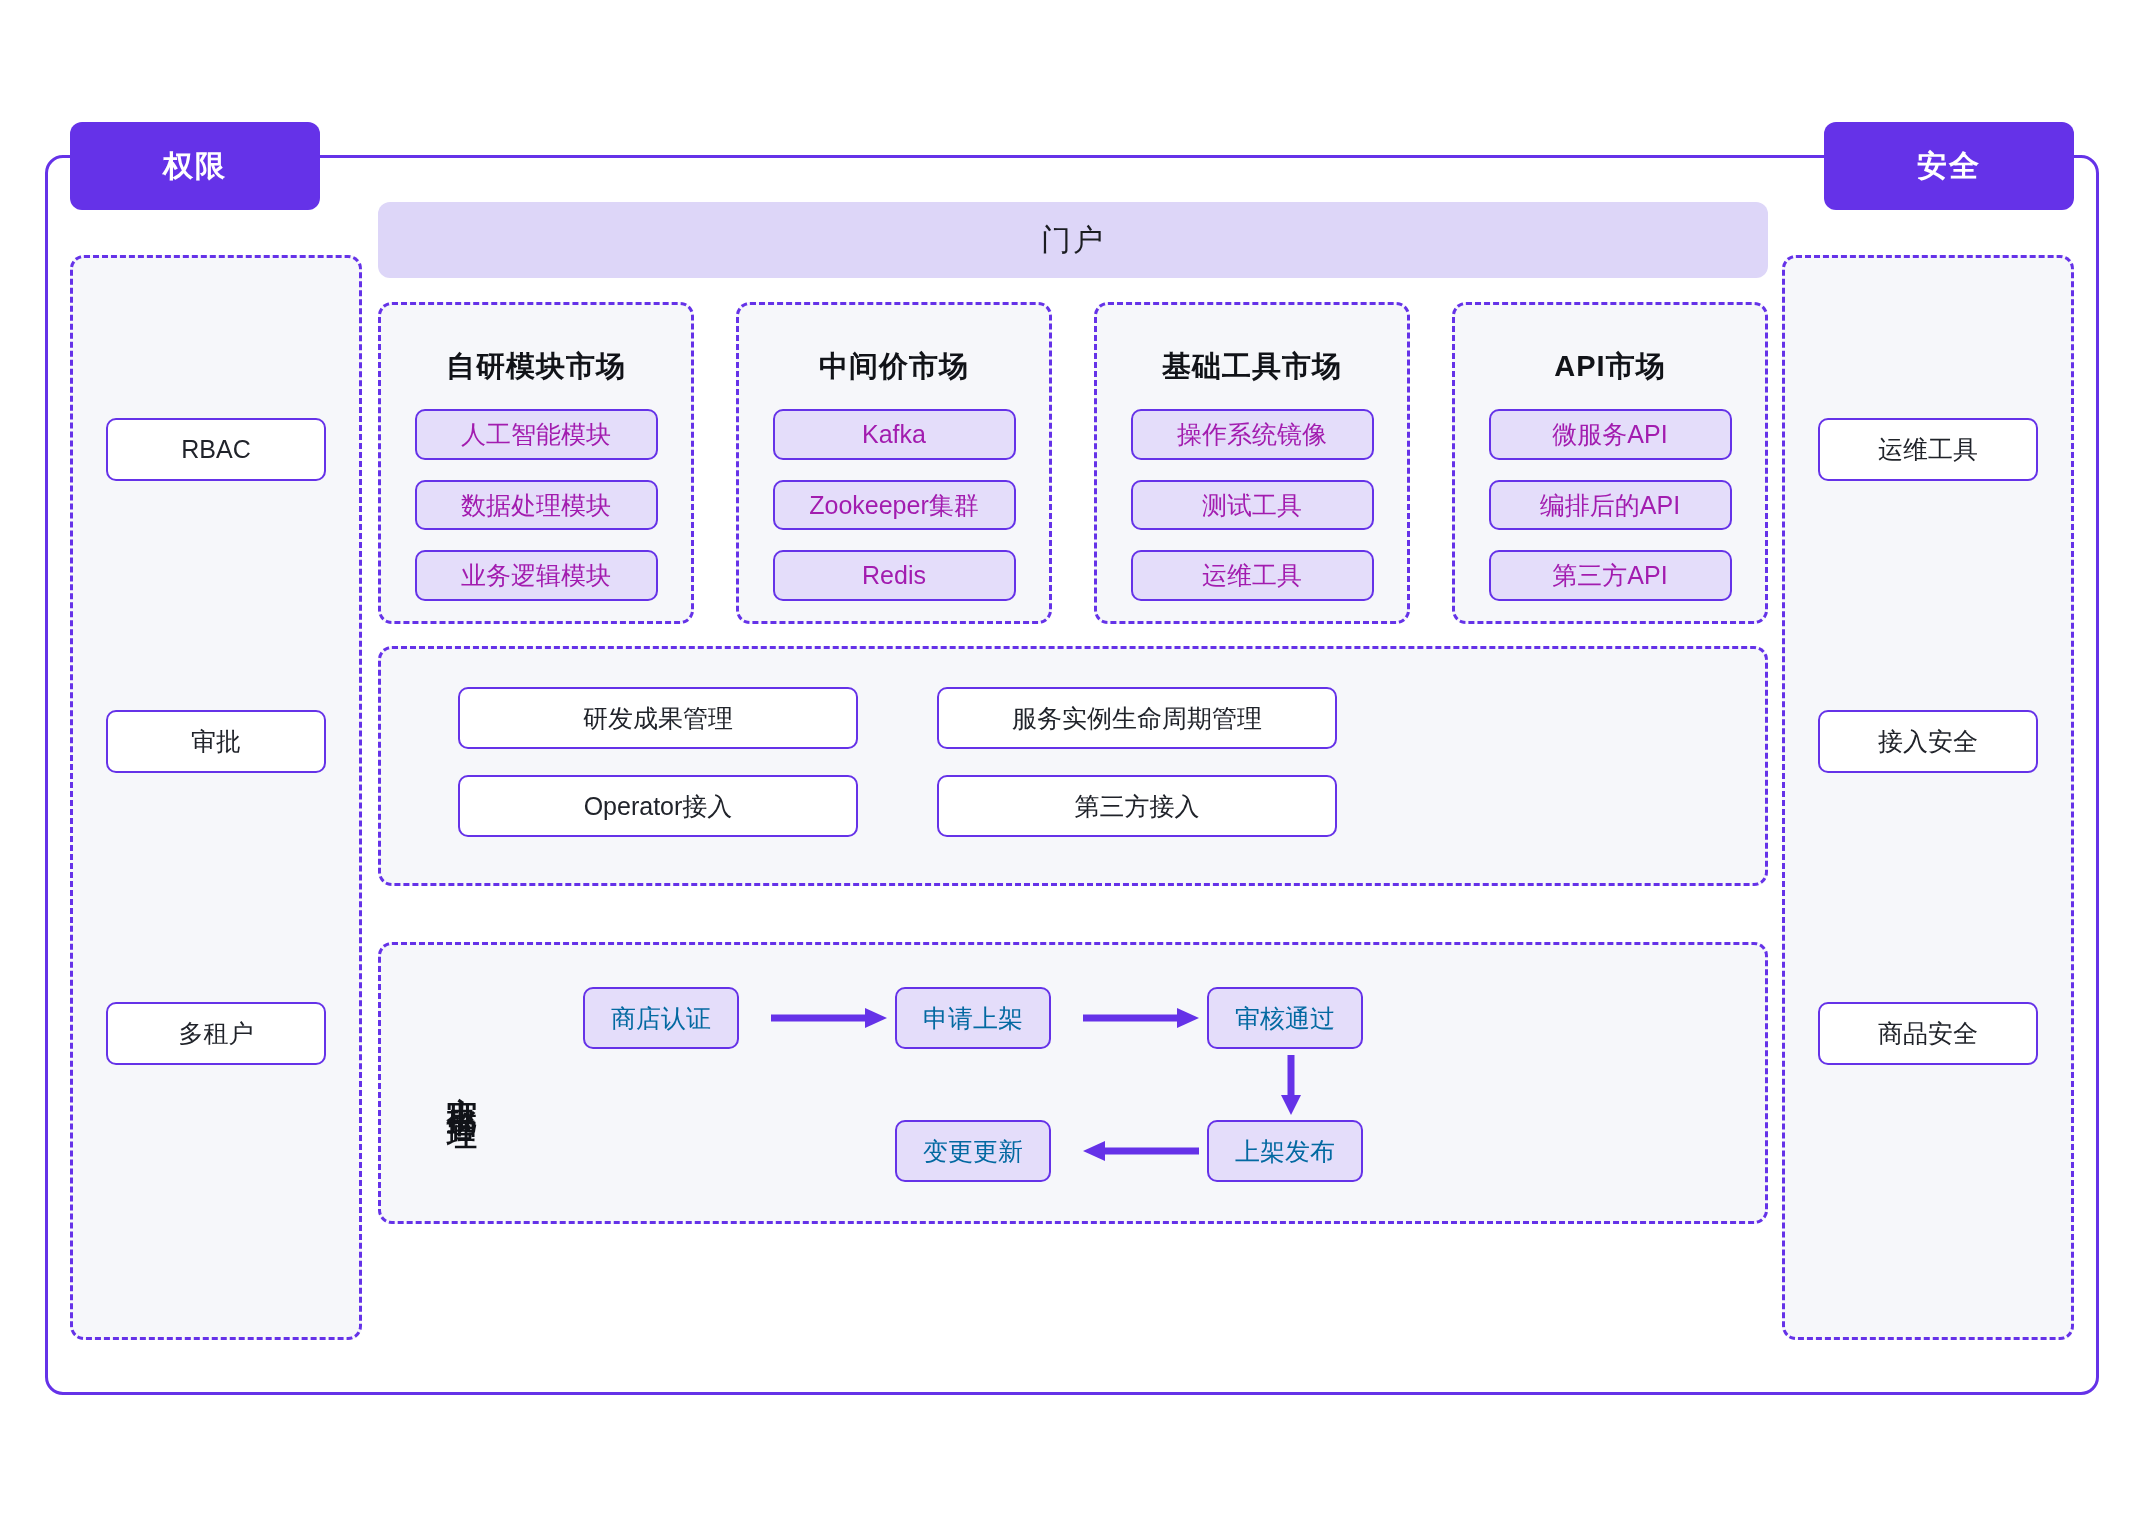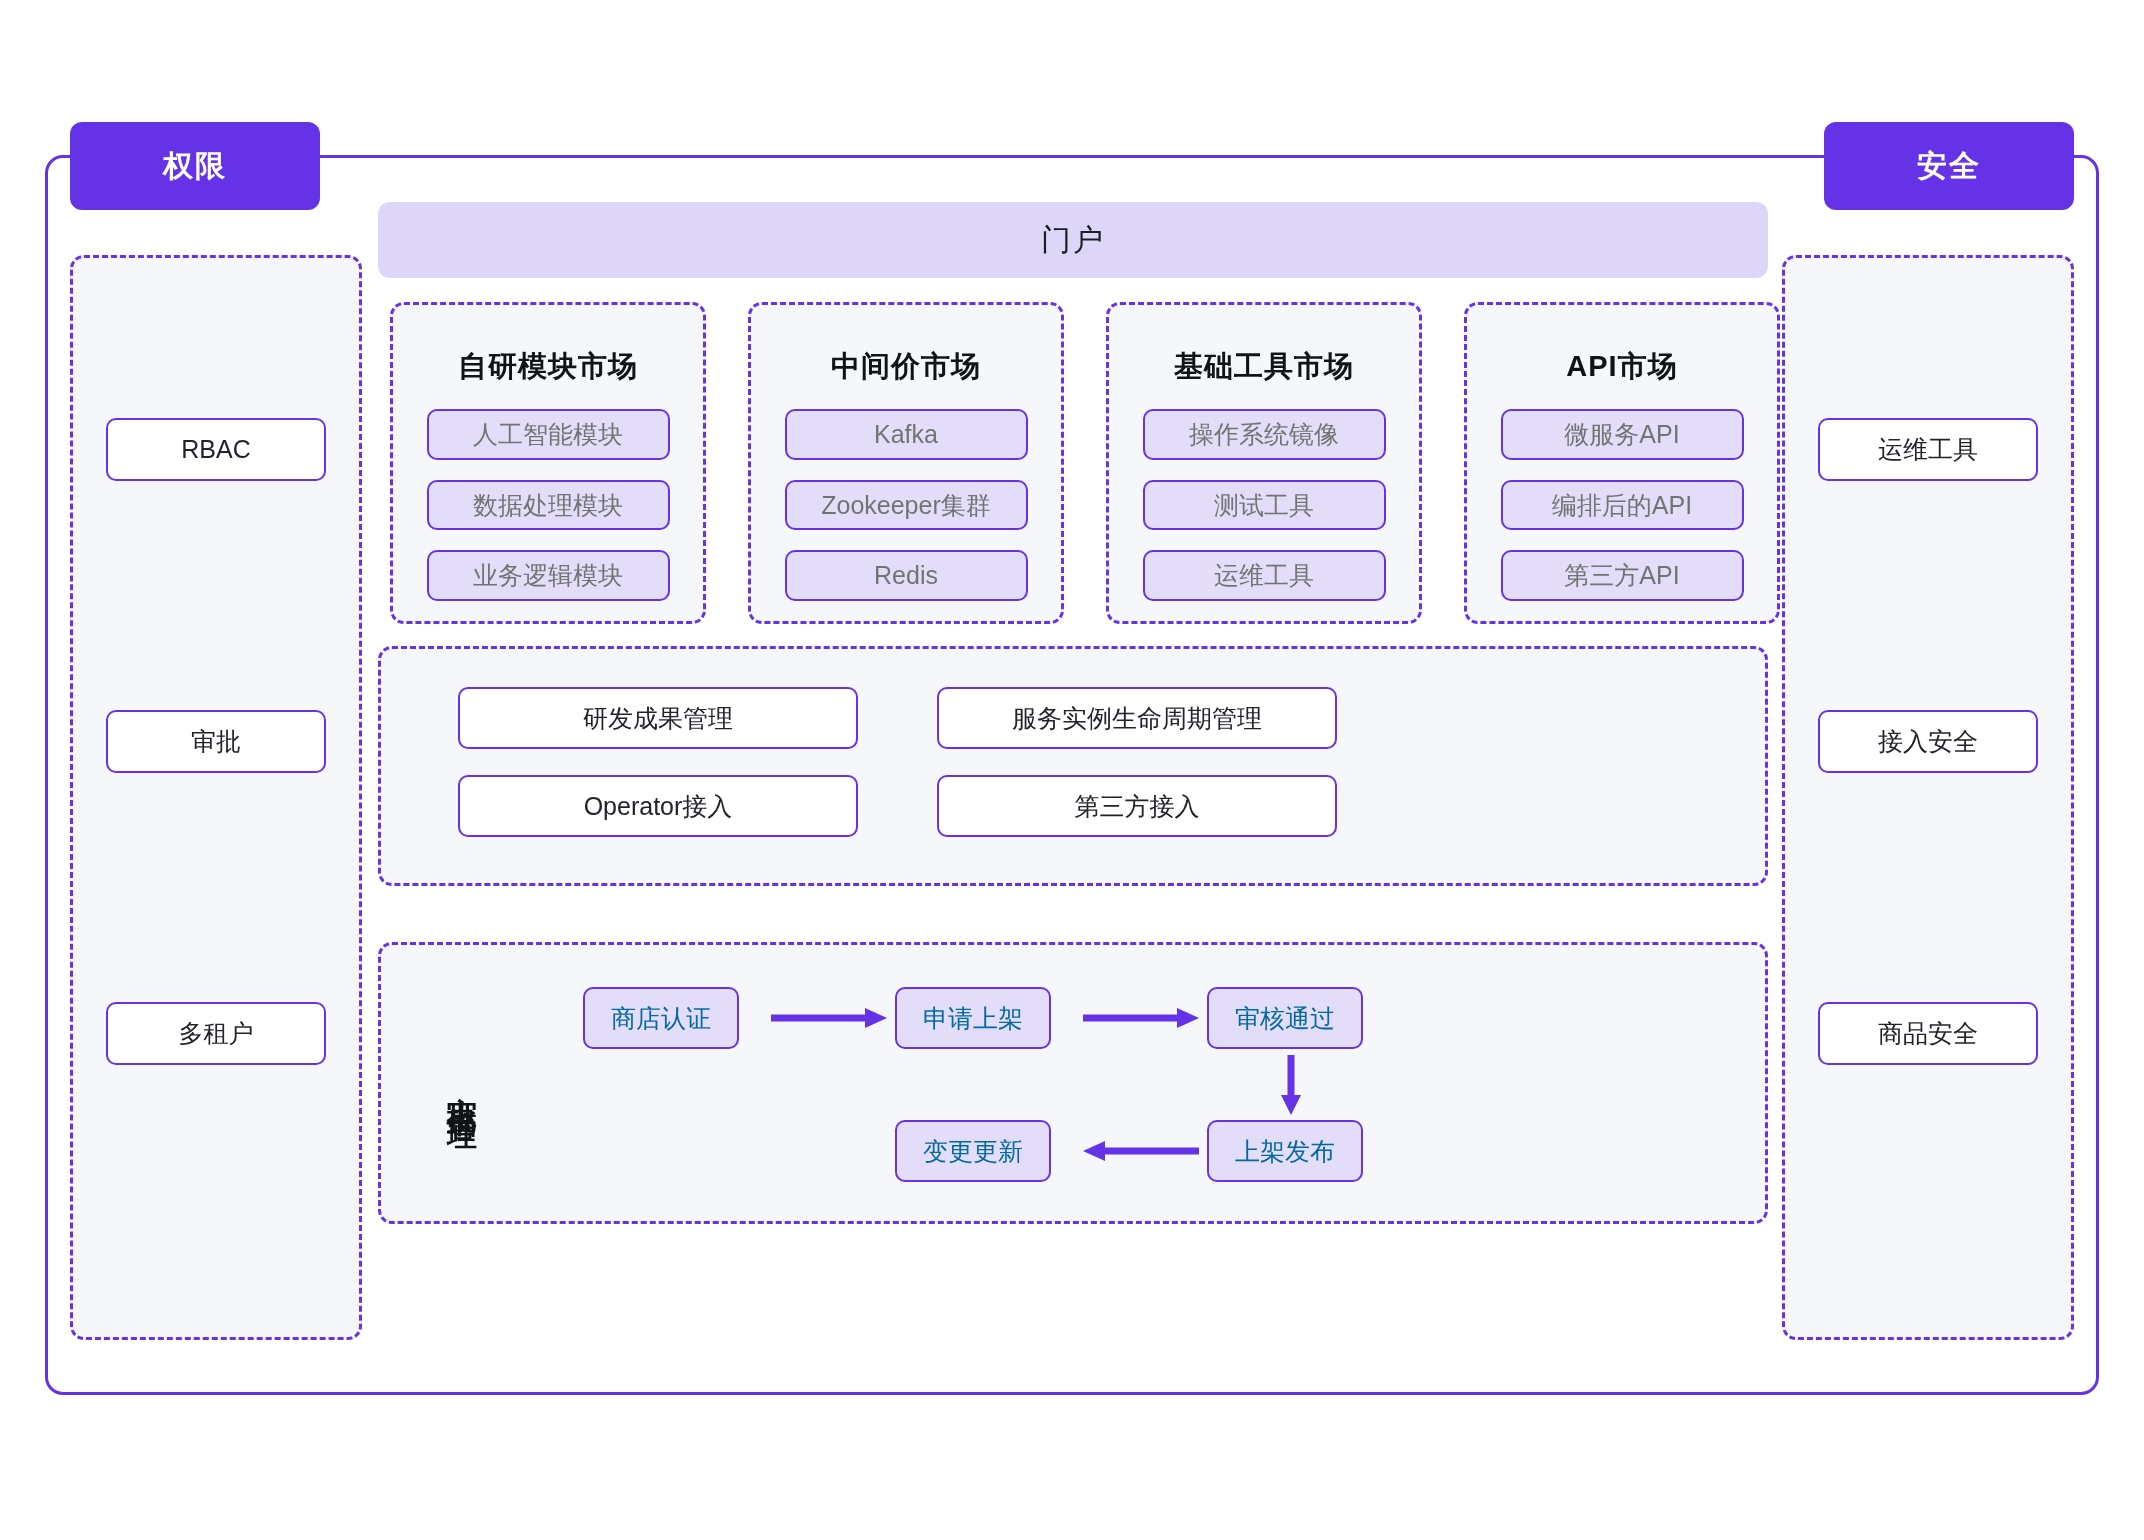--- a/index.html
+++ b/index.html
@@ -94,21 +94,21 @@
     align-items: center;
     justify-content: center;
     font-size: 30px;
     color: #1b1d22;
     letter-spacing: 2px;
   }
 
   
   #markets-row {
     position: absolute;
-    left: 12px;
+    left: 0;
     top: 144px;
     width: 1390px;
     height: 322px;
     display: flex;
     justify-content: space-between;
   }
   .market-card {
     width: 316px;
     height: 322px;
     border: 3px dashed #6532e8;
@@ -130,21 +130,21 @@
     width: 243px;
     height: 58px;
     margin-bottom: 20px;
     background: #e4ddfa;
     border: 2.5px solid #6532e8;
     border-radius: 10px;
     display: flex;
     align-items: center;
     justify-content: center;
     font-size: 25px;
-    color: #737373;
+    color: #a21caf;
   }
 
   
   #mgmt-panel {
     position: absolute;
     left: 0;
     top: 488px;
     width: 1390px;
     height: 240px;
     border: 3px dashed #6532e8;

